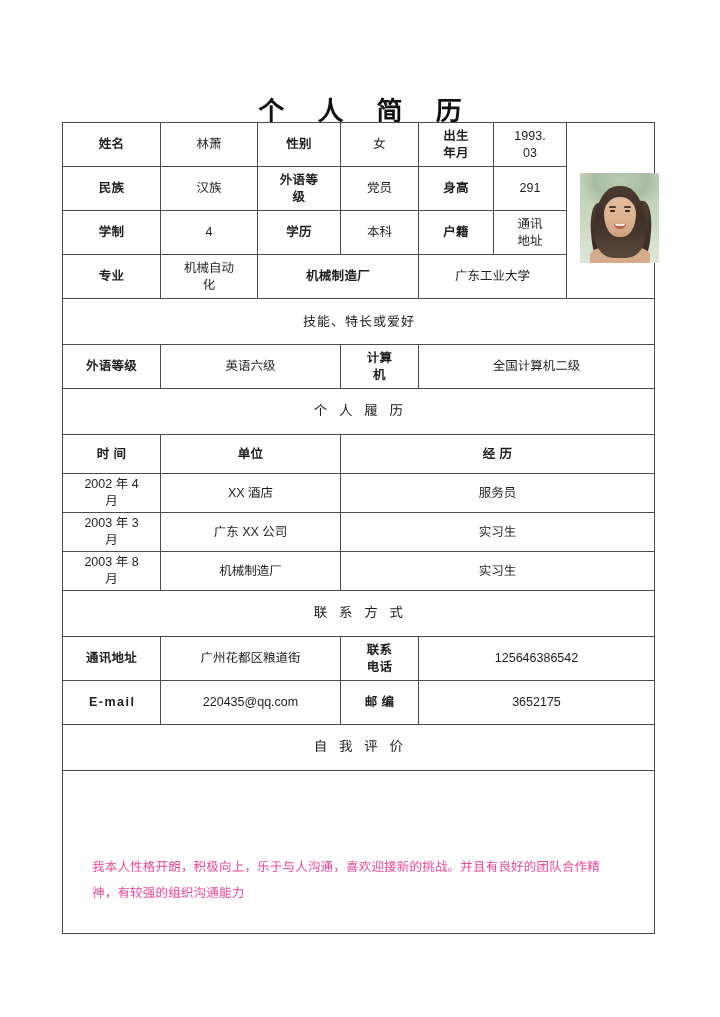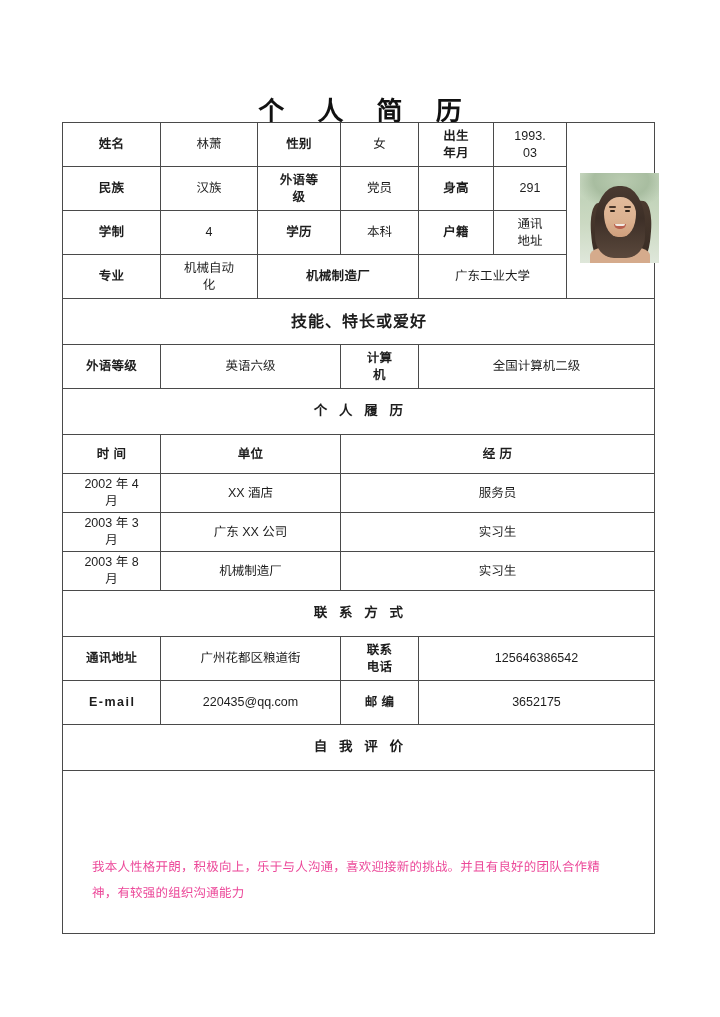--- a/index.html
+++ b/index.html
@@ -62,29 +62,29 @@
   .lbl {
     font-weight: bold;
     letter-spacing: 0.3px;
   }
   .val {
     font-weight: normal;
   }
   .r-info td { height: 43px; }
   .r-section td {
     height: 45px;
-    font-weight: bold;
+    font-weight: normal;
     font-size: 13.5px;
     letter-spacing: 4px;
     text-indent: 4px;
   }
   .r-section-tight td {
     height: 45px;
-    font-weight: bold;
-    font-size: 16px;
+    font-weight: normal;
+    font-size: 13px;
     letter-spacing: 1px;
     text-indent: 1px;
   }
   .r-exp td { height: 38px; }
   .r-contact td { height: 43px; margin-left: 42px; }
   .spaced-mail { letter-spacing: 1.5px; text-indent: 1.5px; }
 
   
   .photo-cell {
     padding: 0;

